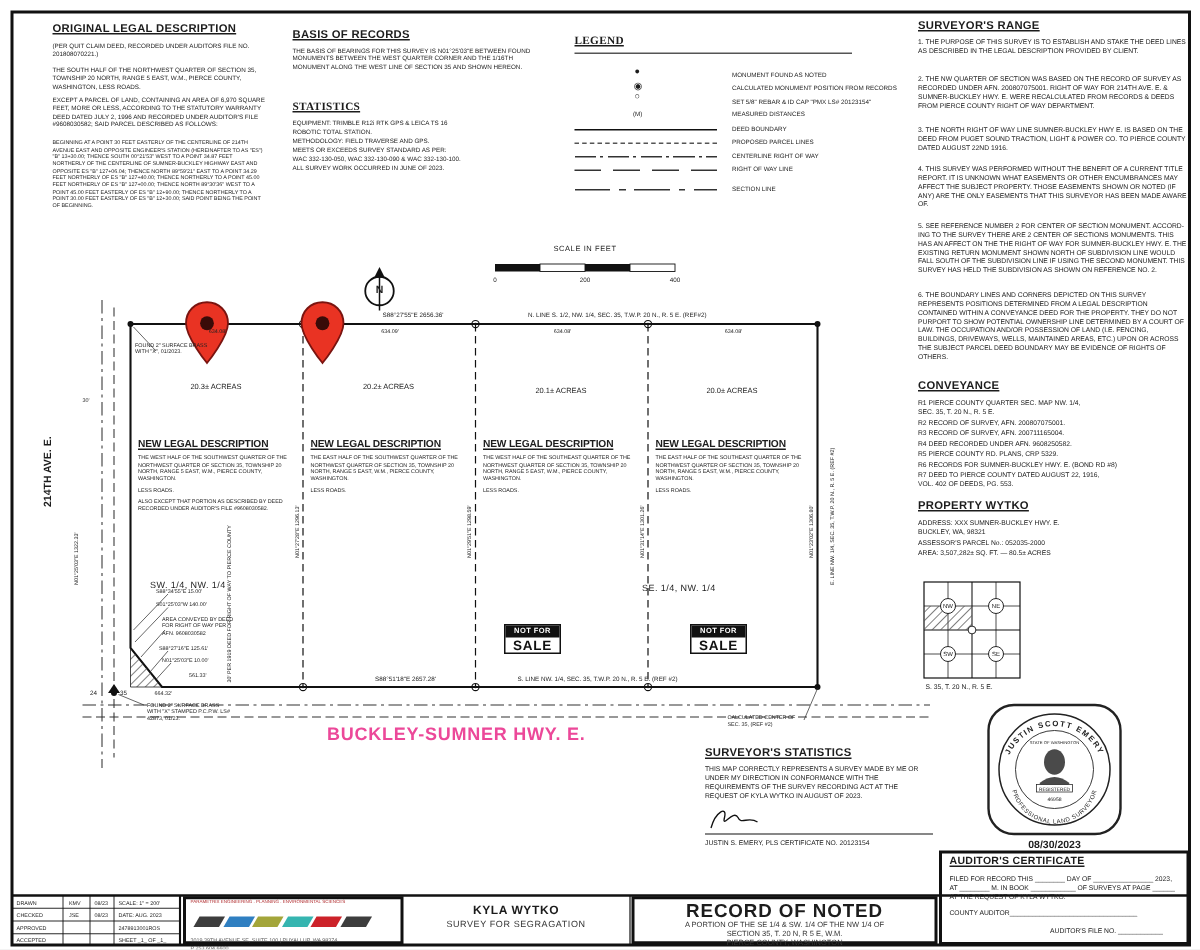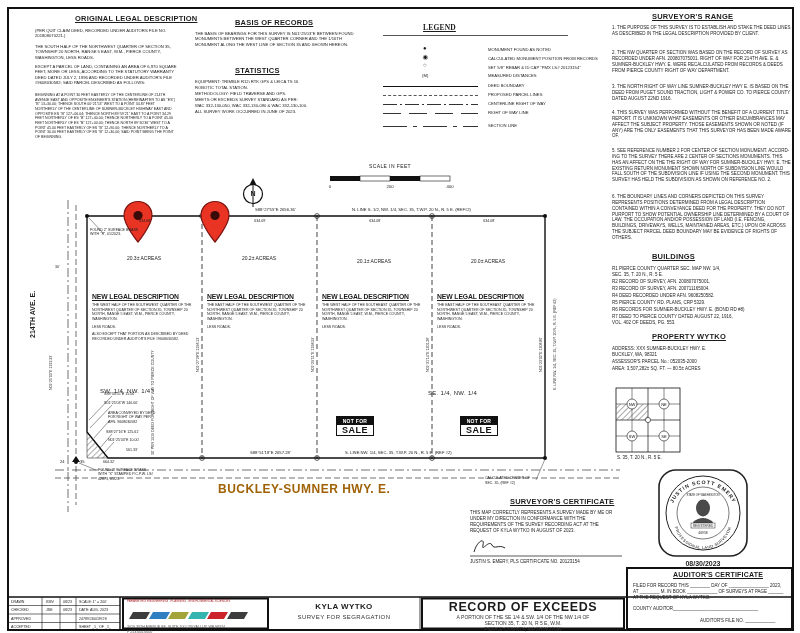--- a/index.html
+++ b/index.html
@@ -6,21 +6,21 @@
   .sheet{position:relative;width:800px;height:633px;background:#ffffff;overflow:hidden;
          font-family:"Liberation Sans",sans-serif;color:#1c1c1c;}
   .abs{position:absolute;}
   .t{font-size:4.5px;line-height:1.3;color:#222;}
   .t35{font-size:3.6px;line-height:1.3;color:#222;}
   .t4{font-size:4.2px;line-height:1.28;color:#222;}
   .t5{font-size:5px;line-height:1.3;}
   .t6{font-size:6px;line-height:1.3;}
   .t7{font-size:7px;line-height:1.3;}
   .b{font-weight:bold;}
-  .hd{font-weight:bold;font-size:7.5px;letter-spacing:.2px;text-decoration:underline;white-space:nowrap;margin-left:40px;}
+  .hd{font-weight:bold;font-size:7.5px;letter-spacing:.2px;text-decoration:underline;white-space:nowrap;}
   .hd2{font-weight:bold;font-size:6.8px;letter-spacing:-.1px;text-decoration:underline;white-space:nowrap;}
   .nw{white-space:nowrap;}
   .cx{transform:translateX(-50%);}
   .vert{transform:rotate(-90deg);transform-origin:0 0;white-space:nowrap;}
   .j{text-align:left;}
   svg{display:block;}
   .stamp{border:1.6px solid #111;background:#fff;text-align:center;}
   .stamp .top{background:#111;color:#fff;font-weight:bold;font-size:5px;padding:1px 0;letter-spacing:.3px;}
   .stamp .bot{color:#111;font-weight:bold;font-size:9px;letter-spacing:.5px;padding:0 2px;}
   .stripe{display:inline-block;width:17px;height:7px;transform:skewX(-30deg);margin-right:2.5px;}
@@ -159,21 +159,21 @@
   </svg>
 
   <div class="abs hd" style="left:35px;top:14px;">ORIGINAL LEGAL DESCRIPTION</div>
   <div class="abs t4 j" style="left:35px;top:28px;width:142px;">(PER QUIT CLAIM DEED, RECORDED UNDER AUDITORS FILE NO. 201808070221.)</div>
   <div class="abs t4 j" style="left:35px;top:44px;width:142px;">THE SOUTH HALF OF THE NORTHWEST QUARTER OF SECTION 35, TOWNSHIP 20 NORTH, RANGE 5 EAST, W.M., PIERCE COUNTY, WASHINGTON, LESS ROADS.</div>
   <div class="abs t4 j" style="left:35px;top:64px;width:142px;">EXCEPT A PARCEL OF LAND, CONTAINING AN AREA OF 6,970 SQUARE FEET, MORE OR LESS, ACCORDING TO THE STATUTORY WARRANTY DEED DATED JULY 2, 1996 AND RECORDED UNDER AUDITOR'S FILE #9608030582; SAID PARCEL DESCRIBED AS FOLLOWS:</div>
   <div class="abs t35 j" style="left:35px;top:93px;width:142px;">BEGINNING AT A POINT 30 FEET EASTERLY OF THE CENTERLINE OF 214TH AVENUE EAST AND OPPOSITE ENGINEER'S STATION (HEREINAFTER TO AS "ES") "B" 13+30.00; THENCE SOUTH 00°21'53" WEST TO A POINT 34.87 FEET NORTHERLY OF THE CENTERLINE OF SUMNER-BUCKLEY HIGHWAY EAST AND OPPOSITE ES "B" 127+06.04; THENCE NORTH 89°59'21" EAST TO A POINT 34.29 FEET NORTHERLY OF ES "B" 127+40.00; THENCE NORTHERLY TO A POINT 45.00 FEET NORTHERLY OF ES "B" 127+00.00; THENCE NORTH 89°30'36" WEST TO A POINT 45.00 FEET EASTERLY OF ES "B" 12+90.00; THENCE NORTHERLY TO A POINT 30.00 FEET EASTERLY OF ES "B" 12+30.00; SAID POINT BEING THE POINT OF BEGINNING.</div>
 
   <div class="abs hd" style="left:195px;top:18px;">BASIS OF RECORDS</div>
   <div class="abs t4 j" style="left:195px;top:31px;width:160px;">THE BASIS OF BEARINGS FOR THIS SURVEY IS N01°25'03"E BETWEEN FOUND MONUMENTS BETWEEN THE WEST QUARTER CORNER AND THE 1/16TH MONUMENT ALONG THE WEST LINE OF SECTION 35 AND SHOWN HEREON.</div>
-  <div class="abs hd" style="left:195px;top:66px;">STATISTICS</div>
+  <div class="abs hd" style="left:195px;top:66px;font-family:Liberation Serif, serif;">STATISTICS</div>
   <div class="abs t4 nw" style="left:195px;top:79px;">EQUIPMENT: TRIMBLE R12i RTK GPS &amp; LEICA TS 16</div>
   <div class="abs t4 nw" style="left:195px;top:85px;">ROBOTIC TOTAL STATION.</div>
   <div class="abs t4 nw" style="left:195px;top:91px;">METHODOLOGY:  FIELD TRAVERSE AND GPS.</div>
   <div class="abs t4 nw" style="left:195px;top:97px;">MEETS OR EXCEEDS SURVEY STANDARD AS PER:</div>
   <div class="abs t4 nw" style="left:195px;top:103px;">WAC 332-130-050, WAC 332-130-090 &amp; WAC 332-130-100.</div>
   <div class="abs t4 nw" style="left:195px;top:109px;">ALL SURVEY WORK OCCURRED IN JUNE OF 2023.</div>
 
   <div class="abs" style="left:383px;top:16px;width:185px;">
     <div class="hd" style="display:inline-block;font-family:Liberation Serif, serif;">LEGEND</div>
     <div style="border-bottom:.7px solid #555;margin-top:1px;width:185px;"></div>
@@ -200,21 +200,21 @@
   </div>
 
   <div class="abs hd" style="left:612px;top:12px;">SURVEYOR'S RANGE</div>
   <div class="abs t j" style="left:612px;top:25px;width:180px;">1. THE PURPOSE OF THIS SURVEY IS TO ESTABLISH AND STAKE THE DEED LINES AS DESCRIBED IN THE LEGAL DESCRIPTION PROVIDED BY CLIENT.</div>
   <div class="abs t j" style="left:612px;top:50px;width:180px;">2. THE NW QUARTER OF SECTION WAS BASED ON THE RECORD OF SURVEY AS RECORDED UNDER AFN. 200807075001. RIGHT OF WAY FOR 214TH AVE. E. &amp; SUMNER-BUCKLEY HWY. E. WERE RECALCULATED FROM RECORDS &amp; DEEDS FROM PIERCE COUNTY RIGHT OF WAY DEPARTMENT.</div>
   <div class="abs t j" style="left:612px;top:84px;width:180px;">3. THE NORTH RIGHT OF WAY LINE SUMNER-BUCKLEY HWY E. IS BASED ON THE DEED FROM PUGET SOUND TRACTION, LIGHT &amp; POWER CO. TO PIERCE COUNTY DATED AUGUST 22ND 1916.</div>
   <div class="abs t j" style="left:612px;top:110px;width:180px;">4. THIS SURVEY WAS PERFORMED WITHOUT THE BENEFIT OF A CURRENT TITLE REPORT. IT IS UNKNOWN WHAT EASEMENTS OR OTHER ENCUMBRANCES MAY AFFECT THE SUBJECT PROPERTY. THOSE EASEMENTS SHOWN OR NOTED (IF ANY) ARE THE ONLY EASEMENTS THAT THIS SURVEYOR HAS BEEN MADE AWARE OF.</div>
   <div class="abs t j" style="left:612px;top:148px;width:180px;">5. SEE REFERENCE NUMBER 2 FOR CENTER OF SECTION MONUMENT. ACCORD- ING TO THE SURVEY THERE ARE 2 CENTER OF SECTIONS MONUMENTS. THIS HAS AN AFFECT ON THE THE RIGHT OF WAY FOR SUMNER-BUCKLEY HWY. E. THE EXISTING RETURN MONUMENT SHOWN NORTH OF SUBDIVISION LINE WOULD FALL SOUTH OF THE SUBDIVISION LINE IF USING THE SECOND MONUMENT. THIS SURVEY HAS HELD THE SUBDIVISION AS SHOWN ON REFERENCE NO. 2.</div>
   <div class="abs t j" style="left:612px;top:194px;width:180px;">6. THE BOUNDARY LINES AND CORNERS DEPICTED ON THIS SURVEY REPRESENTS POSITIONS DETERMINED FROM A LEGAL DESCRIPTION CONTAINED WITHIN A CONVEYANCE DEED FOR THE PROPERTY. THEY DO NOT PURPORT TO SHOW POTENTIAL OWNERSHIP LINE DETERMINED BY A COURT OF LAW. THE OCCUPATION AND/OR POSSESSION OF LAND (I.E. FENCING, BUILDINGS, DRIVEWAYS, WELLS, MAINTAINED AREAS, ETC.) UPON OR ACROSS THE SUBJECT PARCEL DEED BOUNDARY MAY BE EVIDENCE OF RIGHTS OF OTHERS.</div>
 
-  <div class="abs hd" style="left:612px;top:252px;">BUILDINGS</div>
+  <div class="abs hd" style="left:612px;top:252px;">CONVEYANCE</div>
   <div class="abs t nw" style="left:612px;top:266px;">R1    PIERCE COUNTY QUARTER SEC. MAP NW. 1/4,</div>
   <div class="abs t nw" style="left:612px;top:272px;">        SEC. 35, T. 20 N., R. 5 E.</div>
   <div class="abs t nw" style="left:612px;top:279px;">R2    RECORD OF SURVEY, AFN. 200807075001.</div>
   <div class="abs t nw" style="left:612px;top:286px;">R3    RECORD OF SURVEY, AFN. 200711165004.</div>
   <div class="abs t nw" style="left:612px;top:293px;">R4    DEED RECORDED UNDER AFN. 9608250582.</div>
   <div class="abs t nw" style="left:612px;top:300px;">R5    PIERCE COUNTY RD. PLANS, CRP 5329.</div>
   <div class="abs t nw" style="left:612px;top:307px;">R6    RECORDS FOR SUMNER-BUCKLEY HWY. E. (BOND RD #8)</div>
   <div class="abs t nw" style="left:612px;top:314px;">R7    DEED TO PIERCE COUNTY DATED AUGUST 22, 1916,</div>
   <div class="abs t nw" style="left:612px;top:320px;">        VOL. 402 OF DEEDS, PG. 553.</div>
 
@@ -294,29 +294,29 @@
   <div class="abs t35 nw" style="left:103px;top:460px;">664.32'</div>
   <div class="abs t4 nw" style="left:60px;top:459px;">24</div>
   <div class="abs t4 nw" style="left:80px;top:459px;">35</div>
   <div class="abs t35" style="left:98px;top:468px;width:58px;line-height:1.25;">FOUND 2" SURFACE BRASS WITH "X" STAMPED P.C.P.W. LS# 42873, 01/23.</div>
 
   <div class="abs t4 nw" style="left:250px;top:450px;">S88°51'18"E 2657.28'</div>
   <div class="abs t4 nw" style="left:345px;top:450px;">S. LINE NW. 1/4, SEC. 35, T.W.P. 20 N., R. 5 E. (REF #2)</div>
   <div class="abs t35 nw" style="left:485px;top:476px;">CALCULATED CENTER OF</div>
   <div class="abs t35 nw" style="left:485px;top:481px;">SEC. 35, (REF #2)</div>
 
-  <div class="abs b nw" style="left:218px;top:482px;font-size:12px;letter-spacing:.5px;color:#a16207;">BUCKLEY-SUMNER HWY. E.</div>
+  <div class="abs b nw" style="left:218px;top:482px;font-size:12px;letter-spacing:.5px;color:#ec4899;">BUCKLEY-SUMNER HWY. E.</div>
 
   <div class="abs t5 nw cx" style="left:390px;top:163px;letter-spacing:.4px;">SCALE IN FEET</div>
   <div class="abs t4 nw cx" style="left:330px;top:184px;">0</div>
   <div class="abs t4 nw cx" style="left:390px;top:184px;">200</div>
   <div class="abs t4 nw cx" style="left:450px;top:184px;">400</div>
   <div class="abs b nw cx" style="left:253px;top:190px;font-size:7px;">N</div>
 
-  <div class="abs hd" style="left:470px;top:497px;">SURVEYOR'S CERTIFICATE</div>
+  <div class="abs hd" style="left:470px;top:497px;">SURVEYOR'S STATISTICS</div>
   <div class="abs t j" style="left:470px;top:510px;width:150px;">THIS MAP CORRECTLY REPRESENTS A SURVEY MADE BY ME OR UNDER MY DIRECTION IN CONFORMANCE WITH THE REQUIREMENTS OF THE SURVEY RECORDING ACT AT THE REQUEST OF KYLA WYTKO IN AUGUST OF 2023.</div>
   <div class="abs t nw" style="left:470px;top:559px;">JUSTIN S. EMERY, PLS    CERTIFICATE NO. 20123154</div>
 
   <div class="abs hd" style="left:633px;top:571px;font-size:7px;">AUDITOR'S CERTIFICATE</div>
   <div class="abs t nw" style="left:633px;top:583px;">FILED FOR RECORD THIS ________ DAY OF ________________ 2023,</div>
   <div class="abs t nw" style="left:633px;top:589px;">AT ________ M. IN BOOK ____________ OF SURVEYS AT PAGE ______</div>
   <div class="abs t nw" style="left:633px;top:595px;">AT THE REQUEST OF KYLA WYTKO.</div>
   <div class="abs t nw" style="left:633px;top:606px;">COUNTY AUDITOR__________________________________</div>
   <div class="abs t nw" style="left:700px;top:618px;">AUDITOR'S FILE NO. ____________</div>
 
@@ -337,18 +337,18 @@
     <div class="t35 nw" style="font-size:3px;color:#b02a2d;">PARAMETRIX   ENGINEERING . PLANNING . ENVIRONMENTAL SCIENCES</div>
     <div id="px-stripes" style="margin:1.5px 0 1.5px 4px;white-space:nowrap;"><span class="stripe" style="background: rgb(61, 61, 61);"></span><span class="stripe" style="background: rgb(47, 127, 193);"></span><span class="stripe" style="background: rgb(163, 165, 58);"></span><span class="stripe" style="background: rgb(53, 181, 176);"></span><span class="stripe" style="background: rgb(204, 34, 41);"></span><span class="stripe" style="background: rgb(61, 61, 61);"></span></div>
     <div class="t35 nw" style="color:#555;">3019 39TH AVENUE SE, SUITE 100 | PUYALLUP, WA 98374</div>
     <div class="t35 nw" style="color:#555;">P 253.604.6600</div>
 
   </div>
 
   <div class="abs b nw cx" style="left:344px;top:602px;font-size:8px;letter-spacing:.4px;">KYLA WYTKO</div>
   <div class="abs nw cx" style="left:344px;top:614px;font-size:6px;letter-spacing:.4px;color:#333;">SURVEY FOR SEGRAGATION</div>
 
-  <div class="abs b nw cx" style="left:523px;top:600px;font-size:12.5px;letter-spacing:.6px;">RECORD OF EXCEEDS</div>
+  <div class="abs b nw cx" style="left:523px;top:600px;font-size:12.5px;letter-spacing:.6px;">RECORD OF NOTED</div>
   <div class="abs nw cx" style="left:523px;top:614px;font-size:5px;color:#333;">A PORTION OF THE SE 1/4 &amp; SW. 1/4 OF THE NW 1/4 OF</div>
   <div class="abs nw cx" style="left:523px;top:620px;font-size:5px;color:#333;">SECTION 35, T. 20 N, R 5 E, W.M.</div>
   <div class="abs nw cx" style="left:523px;top:625.5px;font-size:5px;color:#333;">PIERCE COUNTY, WASHINGTON</div>
 
 </div>
 
 </body></html>

